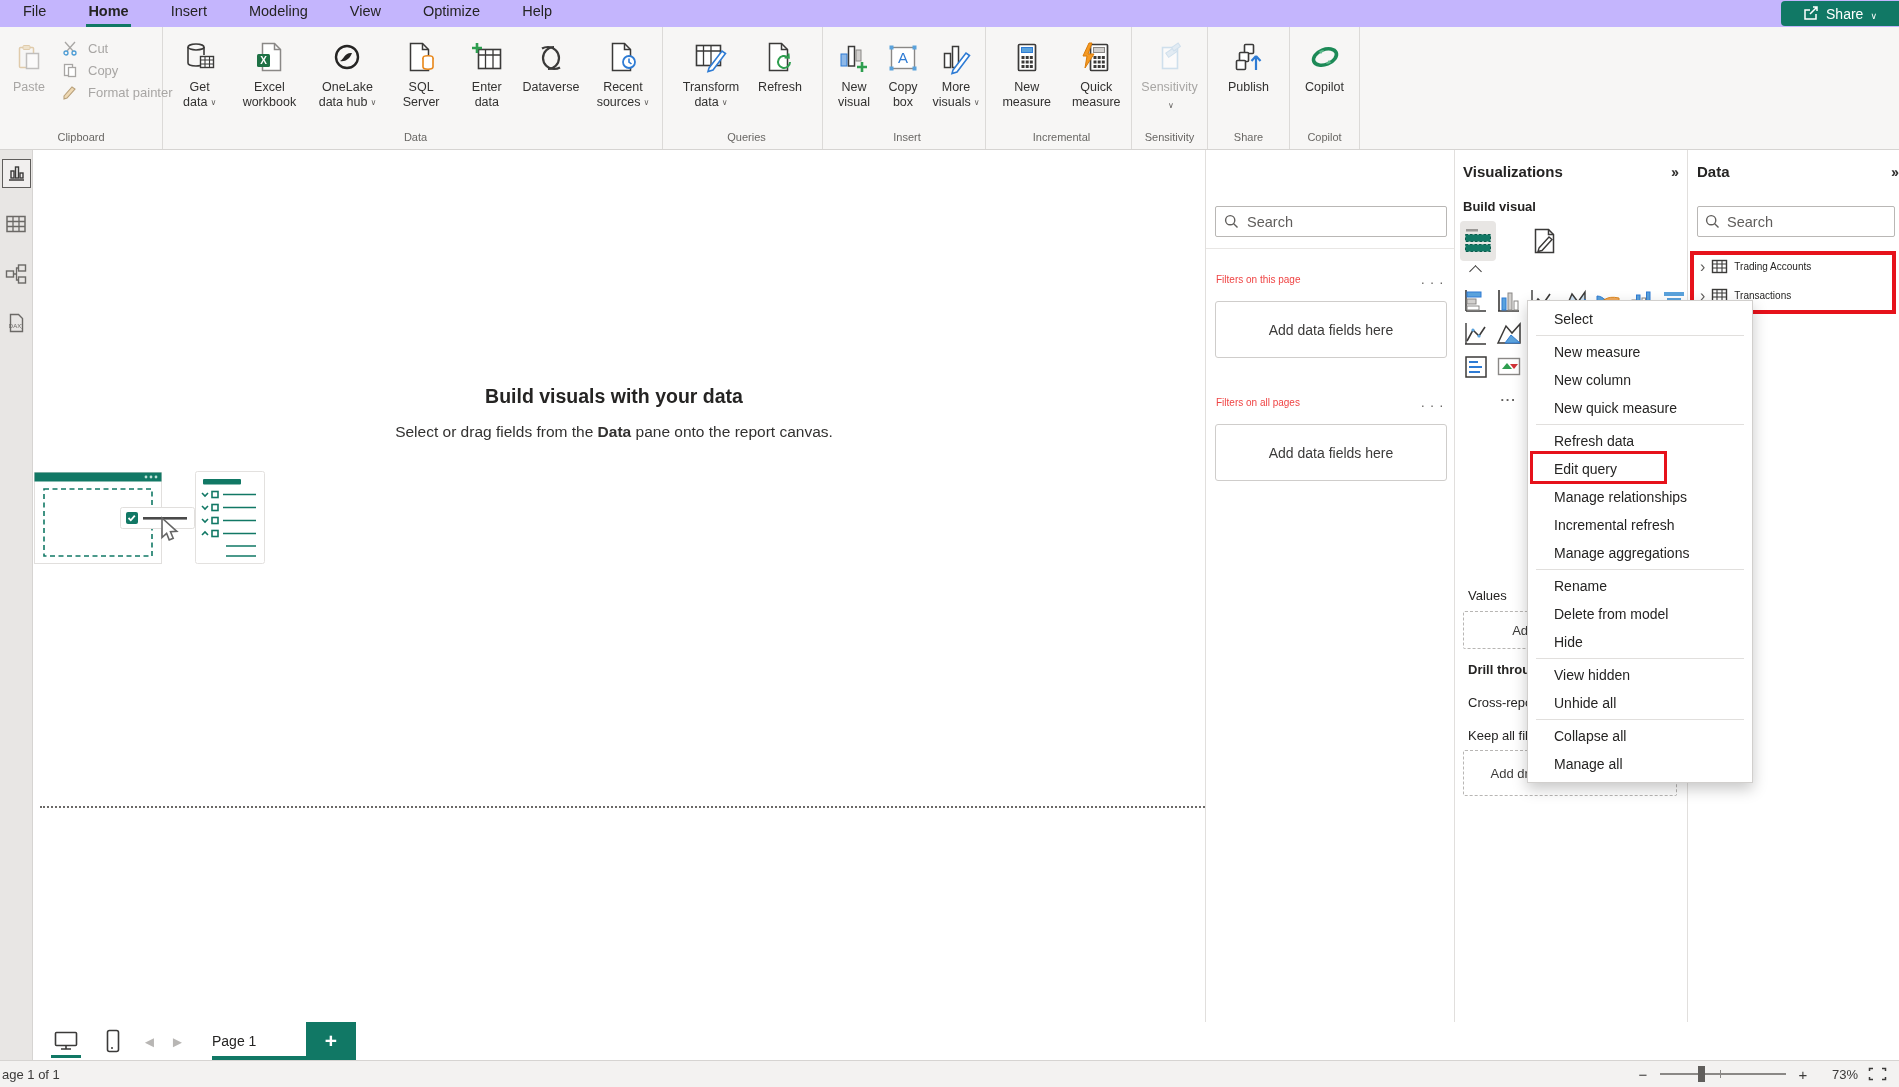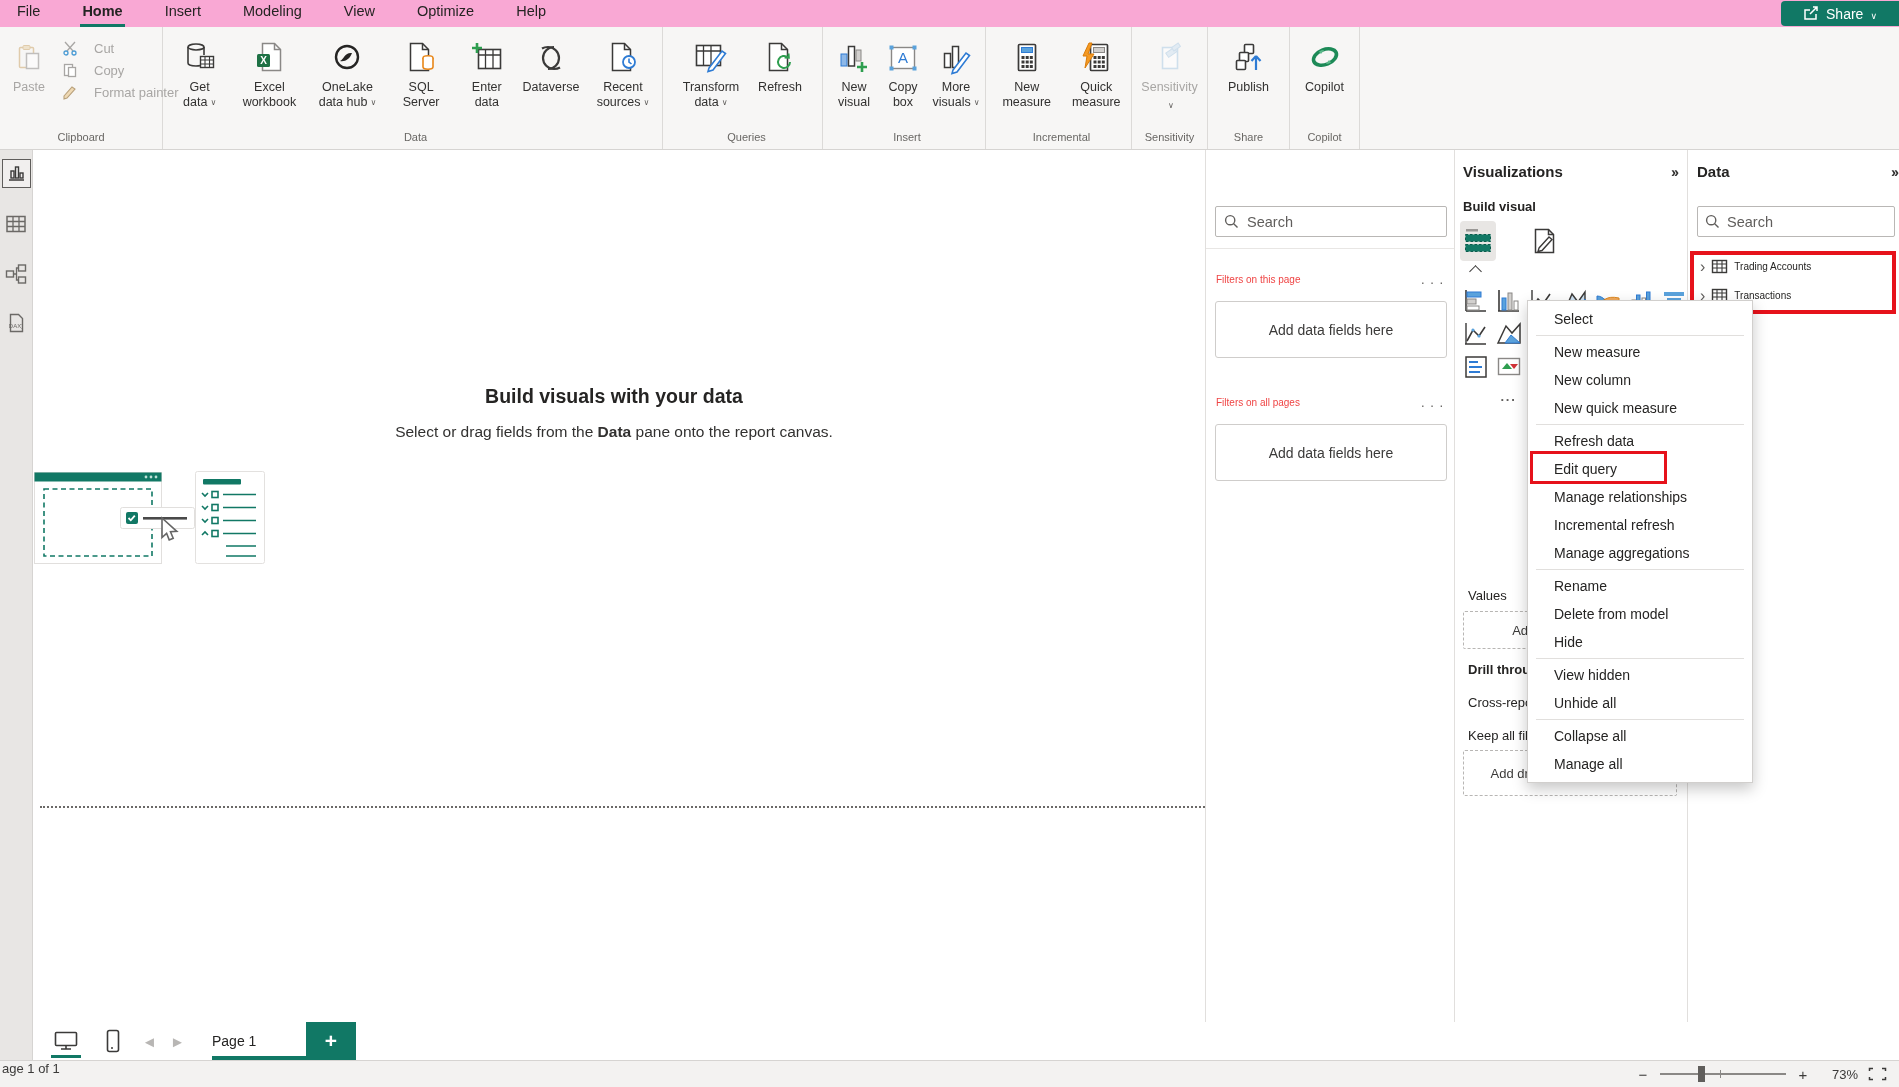--- a/index.html
+++ b/index.html
@@ -1,41 +1,41 @@
 <!DOCTYPE html>
 <html><head>
 <meta charset="utf-8">
 <style>
 *{margin:0;padding:0;box-sizing:border-box}
 html,body{background:#fff}
 body{font-family:"Liberation Sans",sans-serif;color:#252423;-webkit-font-smoothing:antialiased}
 .app{position:relative;width:1899px;height:1087px;overflow:hidden;background:#fff}
 
 
-.menubar{position:absolute;top:0;left:0;right:0;height:27px;background:#f9a8d4;display:flex;align-items:center;padding-left:15px;gap:38px;z-index:4}
+.menubar{position:absolute;top:0;left:0;right:0;height:27px;background:#c4b5fd;display:flex;align-items:center;padding-left:21px;gap:38px;z-index:4}
 .menubar .mitem{font-size:14.5px;color:#252423;cursor:default;padding:3px 2px 4px;border-bottom:3px solid transparent;line-height:17px}
 .menubar .mitem.active{font-weight:700;border-bottom:3px solid #117865}
 .share-btn{position:absolute;top:1px;right:0;height:25px;width:118px;background:#117865;color:#fff;border-radius:4px 0 0 4px;display:flex;align-items:center;justify-content:center;gap:7px;font-size:14px;z-index:5}
 .share-btn .car2::before{content:"∨";font-size:9px;color:#fff}
 
 
 .ribbon{position:absolute;top:27px;left:0;right:0;height:123px;background:#f7f6f5;border-bottom:1px solid #d6d4d2;display:flex;z-index:2}
 .rgroup{display:flex;flex-direction:column;border-right:1px solid #dcdad8;height:100%}
 .rgroup-body{flex:1;display:flex;align-items:flex-start;padding-top:7px}
 .rgroup-label{height:21px;line-height:19px;text-align:center;font-size:11px;color:#696764}
 .rbtn{display:flex;flex-direction:column;align-items:center;min-width:54px;padding:2px 3px 0;cursor:pointer}
 .rbtn .ric{height:44px;display:flex;align-items:center;justify-content:center}
 .rbtn .rlbl{font-size:12.5px;line-height:15px;text-align:center;color:#323130;max-width:74px}
 .rbtn.dis .rlbl{color:#a8a6a4}
 .rbtn.dis svg{opacity:.5}
 .car::before{content:"∨";font-size:8px;color:#605e5c;margin-left:3px;position:relative;top:-1px}
 .clip-body{display:flex;padding-left:2px}
 .paste-btn{width:42px}
 .smallcol{display:flex;flex-direction:column;gap:6px;padding:6px 0 0 6px}
-.sbtn{display:flex;align-items:center;gap:16px;font-size:13px;color:#a8a6a4;white-space:nowrap}
+.sbtn{display:flex;align-items:center;gap:10px;font-size:13px;color:#a8a6a4;white-space:nowrap}
 
 
 .banner{position:absolute;left:40px;top:156px;width:1407px;height:35px;background:#fbf3ce;display:flex;align-items:center;padding:0 12px 0 26px;gap:14px;z-index:3}
 .banner .btxt{font-size:13.5px;color:#323130}
 .banner .bspacer{flex:1}
 .bbtn{height:28px;border:1px solid #6d6b69;background:#fff;font-family:inherit;font-size:14px;font-weight:700;color:#252423;padding:0 27px;margin-right:26px;cursor:pointer}
 .bx{width:24px;text-align:center;cursor:pointer}
 .bx::before{content:"×";font-size:24px;color:#323130;line-height:24px}
 
 
@@ -55,21 +55,21 @@
 .pagebar{position:absolute;left:34px;top:1022px;width:1865px;height:38px;background:#fff;display:flex;align-items:stretch}
 .pb-icons{display:flex;align-items:center;gap:14px;padding:0 14px 0 16px}
 .pb-view{position:relative;width:32px;height:34px;display:flex;align-items:center;justify-content:center}
 .pb-view.active::after{content:"";position:absolute;left:1px;right:1px;bottom:0;height:3px;background:#117865}
 .pb-arrow{width:14px;text-align:center;color:#b8b6b4;font-size:15px}
 .page-tab{position:relative;width:94px;display:flex;align-items:center;justify-content:flex-start;font-size:14px;color:#252423;margin-left:14px}
 .page-tab::after{content:"";position:absolute;left:0;right:0;bottom:0;height:4px;background:#117865}
 .newpage-btn{width:50px;background:#117865;color:#fff;display:flex;align-items:center;justify-content:center;font-size:21px;font-weight:700}
 
 
-.statusbar{position:absolute;left:0;top:1060px;width:1899px;height:27px;background:#f3f2f1;border-top:1px solid #d6d4d2;display:flex;font-size:13px;color:#3b3a39;z-index:4}
+.statusbar{position:absolute;left:0;top:1060px;width:1899px;height:27px;background:#f3f2f1;border-top:1px solid #d6d4d2;display:flex;align-items:center;font-size:13px;color:#3b3a39;z-index:4}
 .sb-left{padding-left:2px}
 .sb-right{margin-left:auto;display:flex;align-items:center;gap:10px;padding-right:12px}
 .zoom-minus,.zoom-plus{font-size:15px;color:#3b3a39;width:14px;text-align:center}
 .zoom-track{position:relative;width:126px;height:2px;background:#8a8886}
 .zoom-handle{position:absolute;left:38px;top:-7px;width:7px;height:16px;background:#605e5c}
 .zoom-tick{position:absolute;left:60px;top:-3px;width:1px;height:8px;background:#8a8886}
 .zoom-pct{width:38px;text-align:right}
 
 
 .filters{position:absolute;left:1205px;top:150px;width:250px;height:872px;background:#fff;border-left:1px solid #e1dfdd;border-right:1px solid #e1dfdd;z-index:1}

